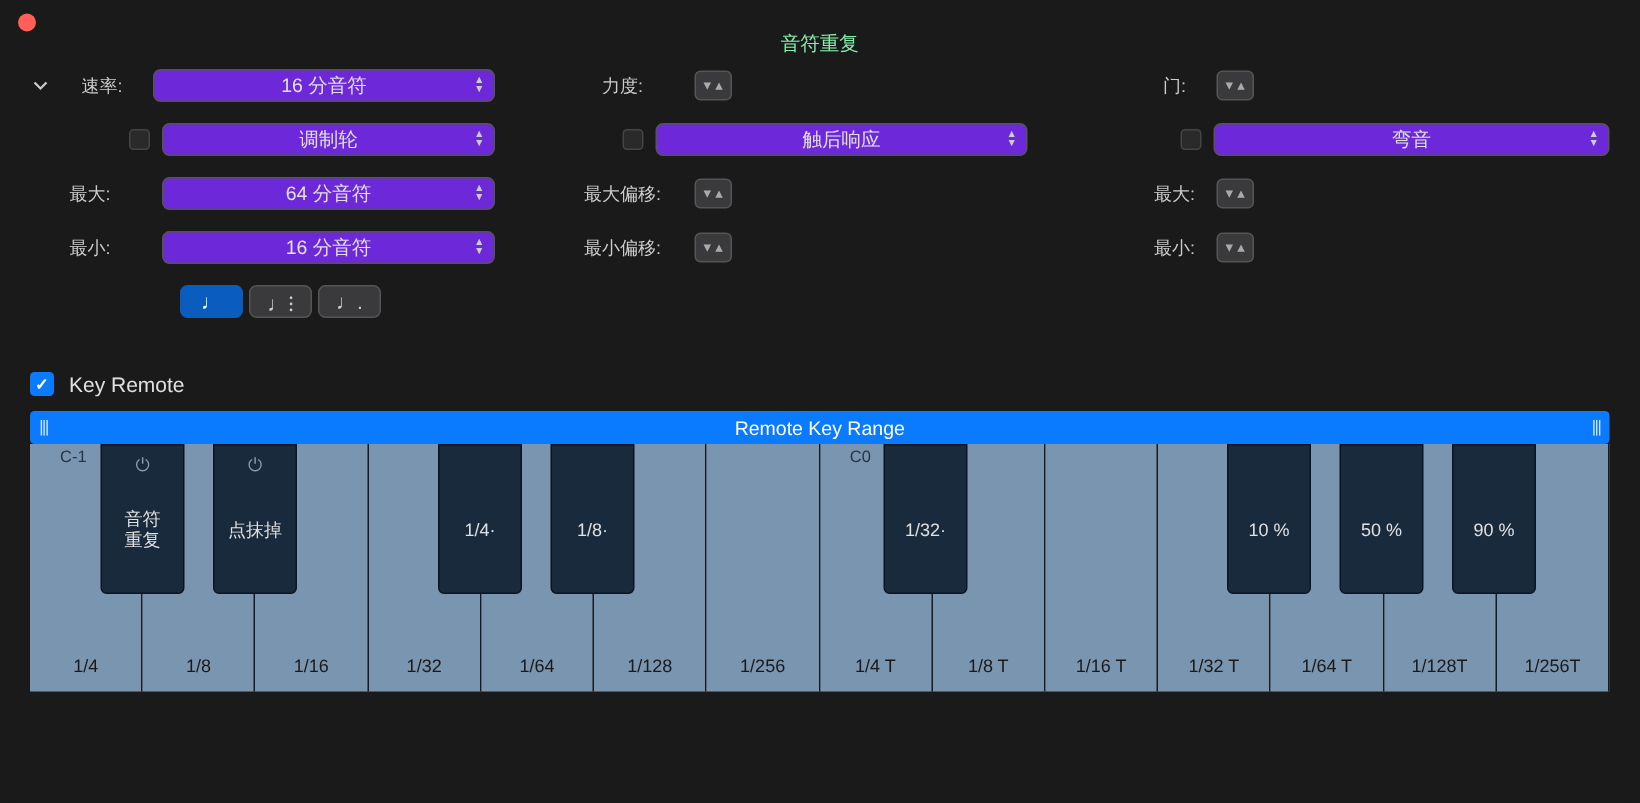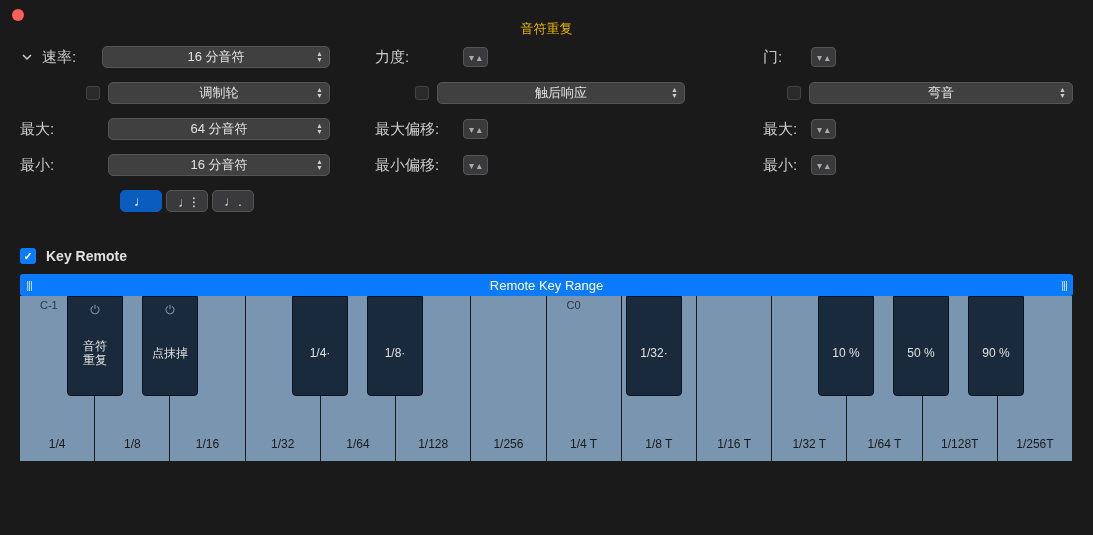--- a/index.html
+++ b/index.html
@@ -29,21 +29,21 @@
       width: 12px; height: 12px;
       border-radius: 50%;
       background: #ff5f57;
       margin-right: 8px;
     }
     .title {
       position: absolute;
       left: 50%;
       transform: translateX(-50%);
       font-size: 13px;
-      color: #eab308;
+      color: #86efac;
       font-weight: 500;
       margin-top: 28px;
     }
     .controls {
       padding: 15px 20px 10px 20px;
       display: flex;
       gap: 45px;
     }
     .col {
       display: flex;
@@ -53,35 +53,35 @@
     .col1 { width: 310px; }
     .col2 { width: 310px; }
     .col3 { width: 310px; margin-left: auto; }
     .row {
       display: flex;
       align-items: center;
       gap: 8px;
       height: 24px;
     }
     .label {
-      font-size: 15px;
+      font-size: 12px;
       color: #ccc;
-      text-align: left;
+      text-align: center;
       width: 80px;
     }
     .disclosure {
       width: 14px;
       height: 14px;
       display: inline-flex;
       align-items: center;
       justify-content: center;
       color: #ccc;
     }
     .select {
-      background: #404040;
+      background: #6d28d9;
       border: 1px solid #555;
       border-radius: 5px;
       height: 22px;
       display: flex;
       align-items: center;
       justify-content: center;
       position: relative;
       padding: 0 22px;
       font-size: 13px;
       color: #e0e0e0;
@@ -156,21 +156,21 @@
       display: flex;
       align-items: center;
       justify-content: center;
       color: white;
       font-size: 11px;
       font-weight: bold;
     }
     .kr-label {
       font-size: 14px;
       color: #e0e0e0;
-      font-weight: 700;
+      font-weight: 400;
     }
     .range-bar {
       height: 22px;
       background: #0a7aff;
       border-radius: 3px;
       display: flex;
       align-items: center;
       justify-content: center;
       color: white;
       font-size: 13px;
@@ -391,21 +391,21 @@
           <div class="black-key" style="left: 122px;">
             <div class="power">⏻</div>
             <div class="bk-label" style="white-space: pre-line;">点抹掉</div>
           </div>
           <div class="black-key" style="left: 272px;">
             <div class="bk-label" style="white-space: pre-line;">1/4·</div>
           </div>
           <div class="black-key" style="left: 347px;">
             <div class="bk-label" style="white-space: pre-line;">1/8·</div>
           </div>
-          <div class="black-key" style="left: 606px;">
+          <div class="black-key" style="left: 569px;">
             <div class="bk-label" style="white-space: pre-line;">1/32·</div>
           </div>
           <div class="black-key" style="left: 798px;">
             <div class="bk-label" style="white-space: pre-line;">10 %</div>
           </div>
           <div class="black-key" style="left: 873px;">
             <div class="bk-label" style="white-space: pre-line;">50 %</div>
           </div>
           <div class="black-key" style="left: 948px;">
             <div class="bk-label" style="white-space: pre-line;">90 %</div>

